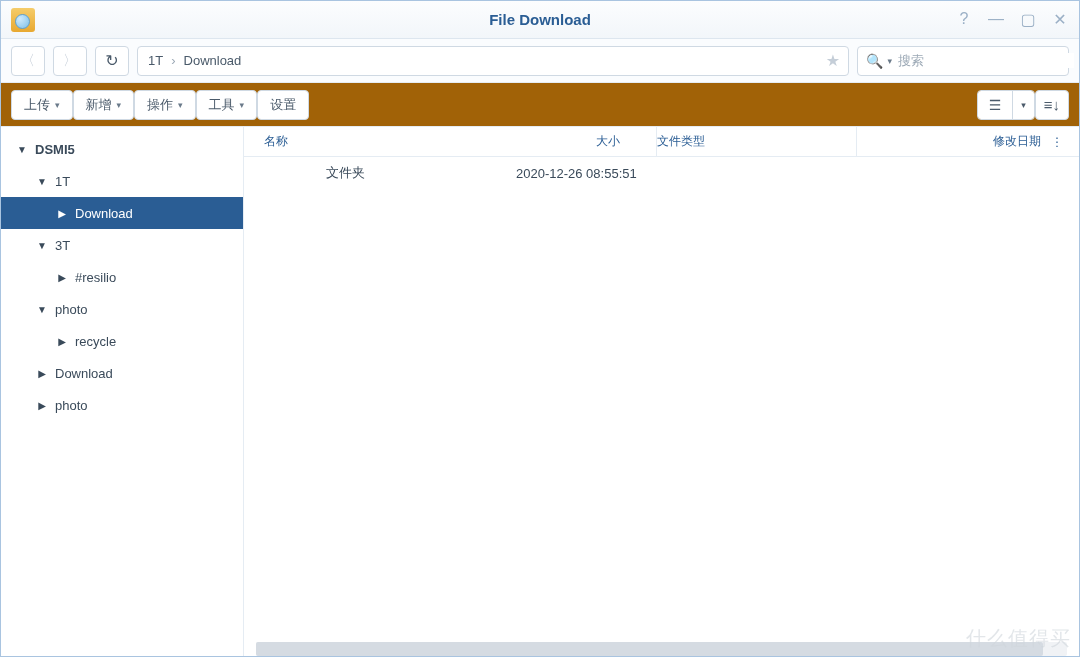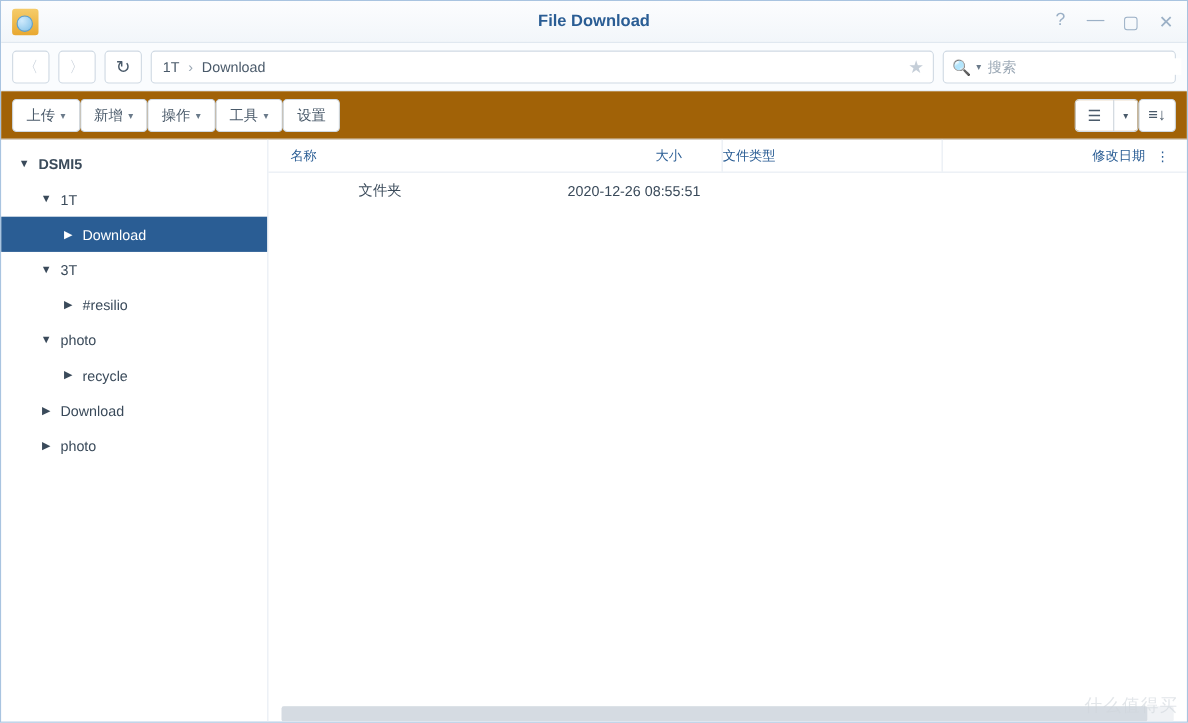--- a/index.html
+++ b/index.html
@@ -62,21 +62,21 @@
     .fr-size { flex: 0 0 60px; text-align: right; padding-right: 10px; }
     .fr-type { flex: 0 0 200px; padding-left: 10px; }
     .fr-date { flex: 1; text-align: left; padding-right: 26px; }
     
     .hscroll { height: 14px; background: #f0f2f5; margin: 0 12px; border-radius: 2px; position: relative; }
     .hscroll-thumb { position: absolute; left: 0; top: 0; height: 100%; width: 97%; background: #d5dbe2; border-radius: 2px; }
     
     .statusbar { height: 30px; display: flex; align-items: center; justify-content: flex-end; padding: 0 18px; font-size: 12px; color: #6a7a8a; gap: 14px; border-top: 1px solid #f0f3f7; }
     .statusbar .st-icon { color: #9ba8b5; cursor: pointer; }
     
-    .watermark { position: absolute; right: 8px; bottom: 4px; font-size: 16px; color: #d0d6dc; font-weight: normal; letter-spacing: 1px; pointer-events: none; opacity: 0.6; }
+    .watermark { position: absolute; right: 8px; bottom: 4px; font-size: 20px; color: #d0d6dc; font-weight: normal; letter-spacing: 1px; pointer-events: none; opacity: 0.6; }
   </style>
 </head>
 <body>
 
 <div class="titlebar">
   <div class="app-icon"></div>
   <div class="title">File Download</div>
   <div class="win-controls">
     <span>?</span>
     <span>—</span>

